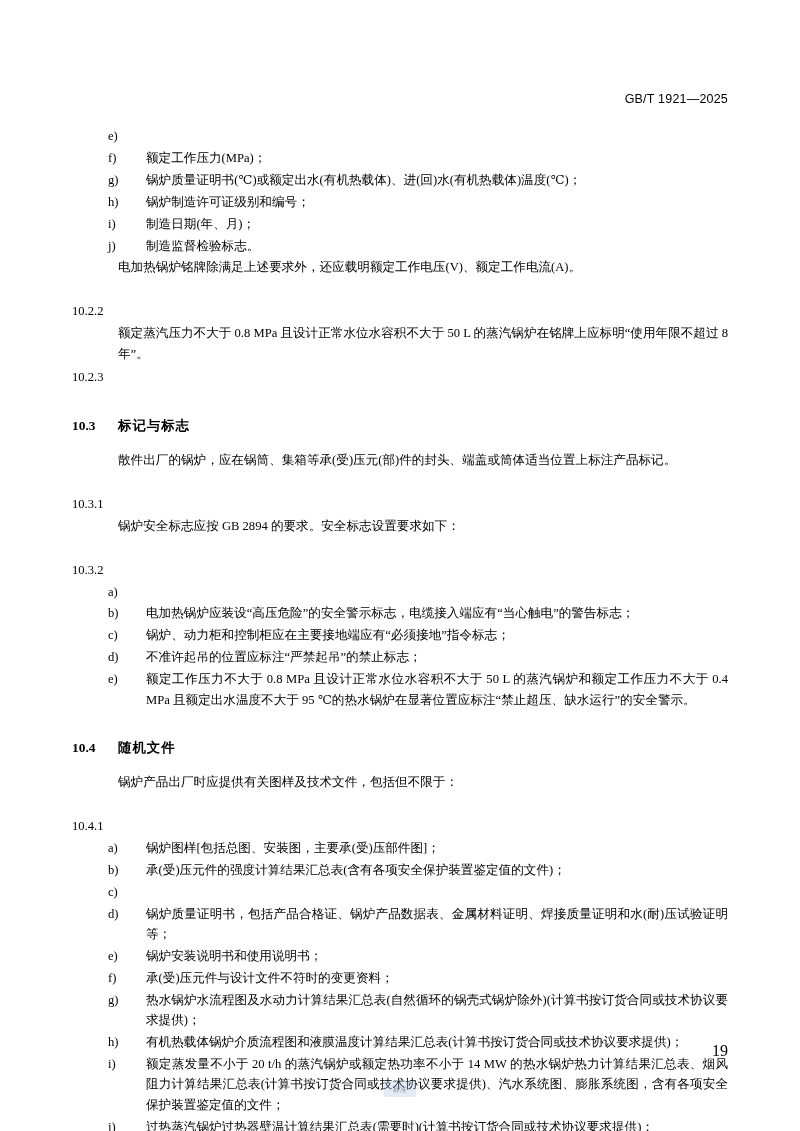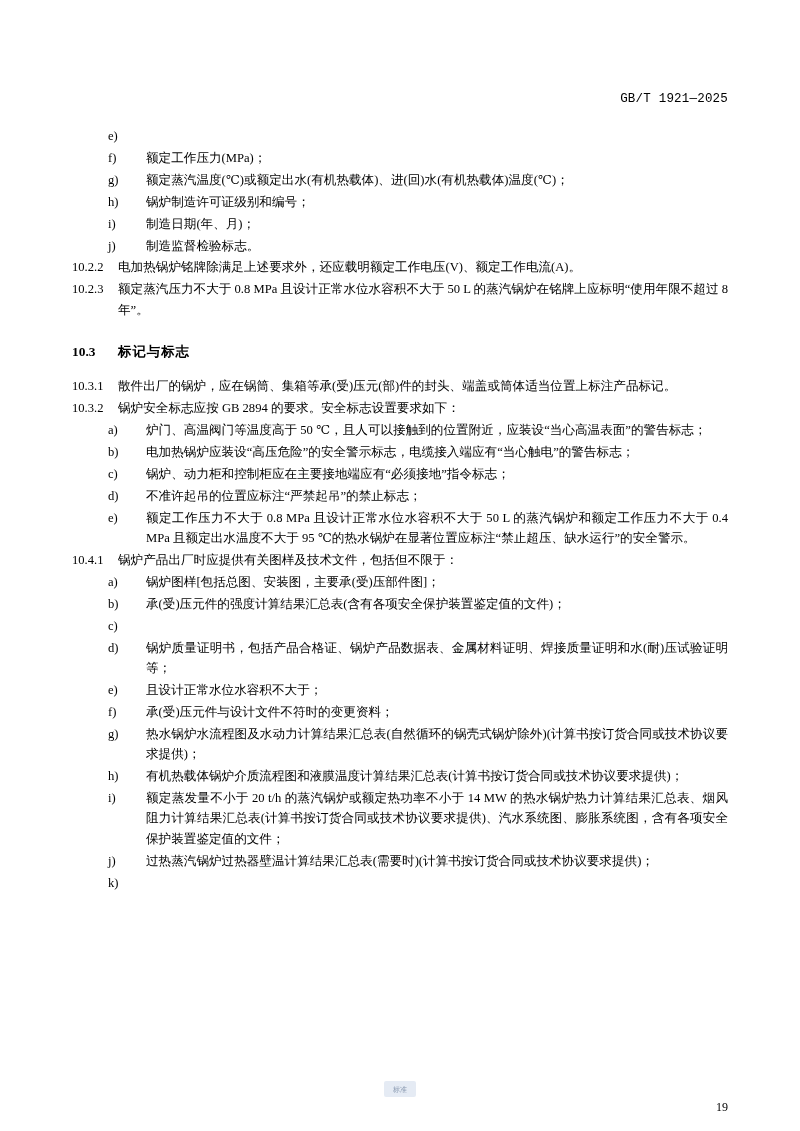--- a/index.html
+++ b/index.html
@@ -16,21 +16,21 @@
     color: #000000;
     box-sizing: border-box;
     overflow: hidden;
   }
   .header {
     position: absolute;
     top: 92px;
     right: 72px;
     font-size: 12.5px;
     letter-spacing: 0.2px;
-    font-family: Liberation Mono, monospace;
+    font-family: Liberation Sans, sans-serif;
   }
   .content {
     position: absolute;
     left: 72px;
     top: 126px;
     width: 656px;
   }
   .listrow {
     display: flex;
     font-size: 12.6px;
@@ -50,41 +50,42 @@
   .lvl-alpha .marker { width: 38px; margin-left: 36px; }
   .numpara {
     display: flex;
     font-size: 12.6px;
     line-height: 20.4px;
     margin: 0 0 1.5px 0;
   }
   .numpara .num {
     flex: 0 0 auto;
     width: 46px;
+    margin-top: 44px;
   }
   .numpara .txt {
     flex: 1 1 auto;
     text-align: justify;
     text-justify: inter-ideograph;
   }
   .section {
     display: flex;
     font-size: 13.4px;
     font-weight: bold;
     line-height: 20px;
-    margin: 22px 0 14px 0;
+    margin: 28px 0 14px 0;
     align-items: flex-end;
   }
   .section .num { width: 46px; flex: 0 0 auto; }
   .section .title { flex: 1 1 auto; letter-spacing: 1px; }
   .pagenum {
     position: absolute;
     right: 72px;
-    top: 1100px;
-    font-size: 12px;
+    top: 1042px;
+    font-size: 16px;
   }
   .footer-mark {
     position: absolute;
     left: 50%;
     transform: translateX(-50%);
     top: 1078px;
     width: 36px;
     height: 22px;
     opacity: 0.55;
   }
@@ -102,21 +103,21 @@
     <div>
       <div class="listrow lvl-alpha">
         <span class="marker">e)</span>
       </div>
       <div class="listrow lvl-alpha">
         <span class="marker">f)</span>
         <span class="body">额定工作压力(MPa)；</span>
       </div>
       <div class="listrow lvl-alpha">
         <span class="marker">g)</span>
-        <span class="body">额定蒸汽温度(℃)或额定出水(有机热载体)、进(回)水(有机热载体)温度(℃)；</span>
+        <span class="body">锅炉质量证明书(℃)或额定出水(有机热载体)、进(回)水(有机热载体)温度(℃)；</span>
       </div>
       <div class="listrow lvl-alpha">
         <span class="marker">h)</span>
         <span class="body">锅炉制造许可证级别和编号；</span>
       </div>
       <div class="listrow lvl-alpha">
         <span class="marker">i)</span>
         <span class="body">制造日期(年、月)；</span>
       </div>
       <div class="listrow lvl-alpha">
@@ -146,41 +147,44 @@
     </div>
 
     <div class="numpara">
       <span class="num">10.3.2</span>
       <span class="txt">锅炉安全标志应按 GB 2894 的要求。安全标志设置要求如下：</span>
     </div>
 
     <div>
       <div class="listrow lvl-alpha">
         <span class="marker">a)</span>
-        <span class="body">炉门、高温阀门等温度高于 50 ℃，且人可以接触到的位置附近，应装设“当心高温表面”的警告标志；</span>
       </div>
       <div class="listrow lvl-alpha">
         <span class="marker">b)</span>
         <span class="body">电加热锅炉应装设“高压危险”的安全警示标志，电缆接入端应有“当心触电”的警告标志；</span>
       </div>
       <div class="listrow lvl-alpha">
         <span class="marker">c)</span>
         <span class="body">锅炉、动力柜和控制柜应在主要接地端应有“必须接地”指令标志；</span>
       </div>
       <div class="listrow lvl-alpha">
         <span class="marker">d)</span>
         <span class="body">不准许起吊的位置应标注“严禁起吊”的禁止标志；</span>
       </div>
       <div class="listrow lvl-alpha">
         <span class="marker">e)</span>
         <span class="body">额定工作压力不大于 0.8 MPa 且设计正常水位水容积不大于 50 L 的蒸汽锅炉和额定工作压力不大于 0.4 MPa 且额定出水温度不大于 95 ℃的热水锅炉在显著位置应标注“禁止超压、缺水运行”的安全警示。</span>
       </div>
     </div>
 
 
+    <div class="section">
+      <span class="num">10.4</span>
+      <span class="title">随机文件</span>
+    </div>
 
     <div class="numpara">
       <span class="num">10.4.1</span>
       <span class="txt">锅炉产品出厂时应提供有关图样及技术文件，包括但不限于：</span>
     </div>
 
     <div>
       <div class="listrow lvl-alpha">
         <span class="marker">a)</span>
         <span class="body">锅炉图样[包括总图、安装图，主要承(受)压部件图]；</span>
@@ -191,21 +195,21 @@
       </div>
       <div class="listrow lvl-alpha">
         <span class="marker">c)</span>
       </div>
       <div class="listrow lvl-alpha">
         <span class="marker">d)</span>
         <span class="body">锅炉质量证明书，包括产品合格证、锅炉产品数据表、金属材料证明、焊接质量证明和水(耐)压试验证明等；</span>
       </div>
       <div class="listrow lvl-alpha">
         <span class="marker">e)</span>
-        <span class="body">且设计正常水位水容积不大于；</span>
+        <span class="body">锅炉安装说明书和使用说明书；</span>
       </div>
       <div class="listrow lvl-alpha">
         <span class="marker">f)</span>
         <span class="body">承(受)压元件与设计文件不符时的变更资料；</span>
       </div>
       <div class="listrow lvl-alpha">
         <span class="marker">g)</span>
         <span class="body">热水锅炉水流程图及水动力计算结果汇总表(自然循环的锅壳式锅炉除外)(计算书按订货合同或技术协议要求提供)；</span>
       </div>
       <div class="listrow lvl-alpha">

